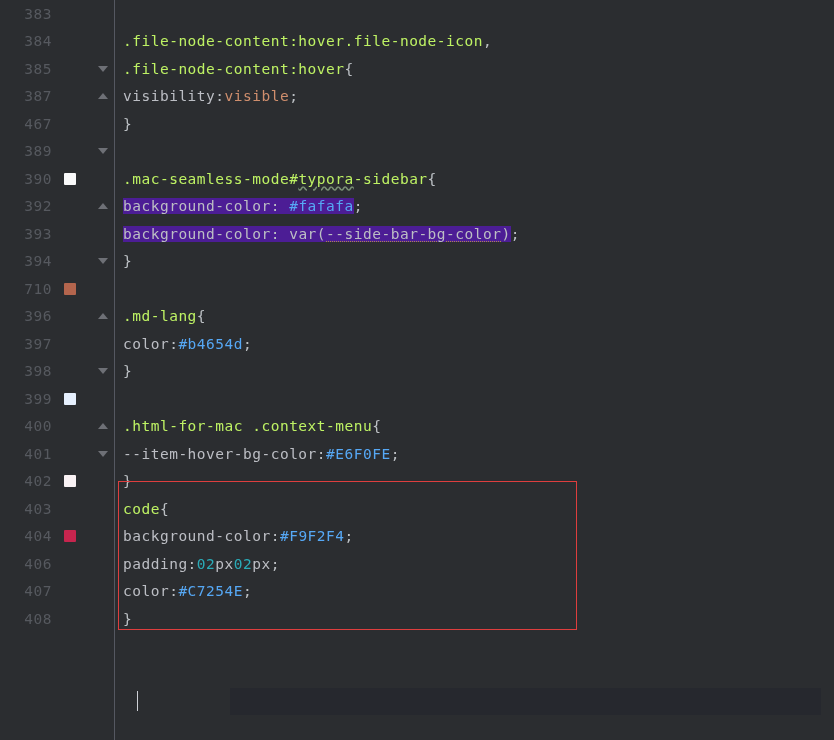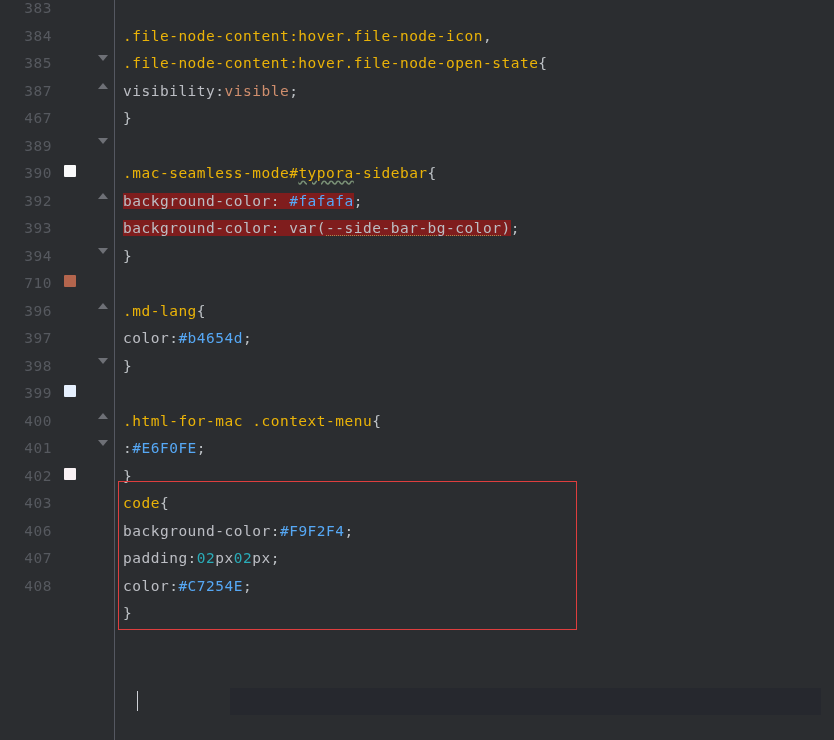--- a/index.html
+++ b/index.html
@@ -15,34 +15,34 @@
 }
 .editor { display:flex; height:100%; position:relative; }
 .gutter {
   background:#2b2d30;
   border-right:1px solid #555861;
   width:115px;
   flex:0 0 115px;
   padding-top:0;
 }
 .code-area { flex:1; position:relative; padding-left:8px; }
-.line { display:flex; height:27.5px; align-items:flex-start; }
+.line { display:flex; height:27.5px; align-items:center; }
 .gutter .line { justify-content:flex-end; padding-right:62px; position:relative; }
 .ln { color:#56595f; }
 .swatch { position:absolute; right:38px; width:12px; height:12px; border-radius:1px; }
 .fold { position:absolute; right:6px; width:0; height:0; }
 .fold-open { border-left:5px solid transparent; border-right:5px solid transparent; border-top:6px solid #6e7076; }
 .fold-close { border-left:5px solid transparent; border-right:5px solid transparent; border-bottom:6px solid #6e7076; }
-.sel { color:#eab308; }
+.sel { color:#bef264; }
 .prop { color:#bcbec4; }
 .punct { color:#bcc0c4; }
 .num { color:#2aacb8; }
 .hex { color:#56a8f5; }
 .typo { text-decoration:underline wavy #7a9176; text-underline-offset:2px; }
-.dup-hl { background:#7f1d1d; }
+.dup-hl { background:#4c1d95; }
 .var-hl { text-decoration:underline dotted #ad8a4e 1px; text-underline-offset:2px; }
 .annot-box {
   position:absolute;
   border:1.5px solid #de3e3e;
   left:3px;
   width:459px;
   z-index:5;
   pointer-events:none;
 }
 .cursor-line {
@@ -137,20 +137,24 @@
         <span class="fold fold-open"></span>
       </div>
       <div class="line">
         <span class="swatch" style="background:#f9f2f4"></span>
         <span class="ln">402</span>
       </div>
       <div class="line">
         <span class="ln">403</span>
       </div>
       <div class="line">
+        <span class="swatch" style="background:#c7254e"></span>
+        <span class="ln">404</span>
+      </div>
+      <div class="line">
         <span class="ln">406</span>
       </div>
       <div class="line">
         <span class="ln">407</span>
       </div>
       <div class="line">
         <span class="ln">408</span>
       </div>
     </div>
   <div class="code-area">
@@ -162,21 +166,20 @@
           <span class="punct">    </span>
           <span class="sel">.file-node-content</span>
           <span class="sel">:hover</span>
           <span class="sel"> .file-node-icon</span>
           <span class="punct">,</span>
         </div>
         <div class="line">
           <span class="punct">    </span>
           <span class="sel">.file-node-content</span>
           <span class="sel">:hover</span>
-          <span class="sel"> .file-node-open-state</span>
           <span class="punct">{</span>
         </div>
         <div class="line">
           <span class="punct">        </span>
           <span class="prop">visibility</span>
           <span class="punct">: </span>
           <span class="keyword">visible</span>
           <span class="punct">;</span>
         </div>
         <div class="line">
@@ -224,20 +227,21 @@
           <span class="punct">}</span>
         </div>
         <div class="line"></div>
         <div class="line">
           <span class="punct">    </span>
           <span class="sel">.html-for-mac .context-menu </span>
           <span class="punct">{</span>
         </div>
         <div class="line">
           <span class="punct">        </span>
+          <span class="prop">--item-hover-bg-color</span>
           <span class="punct">: </span>
           <span class="hex">#E6F0FE</span>
           <span class="punct">;</span>
         </div>
         <div class="line">
           <span class="punct">    </span>
           <span class="punct">}</span>
         </div>
         <div class="line">
           <span class="punct">    </span>

